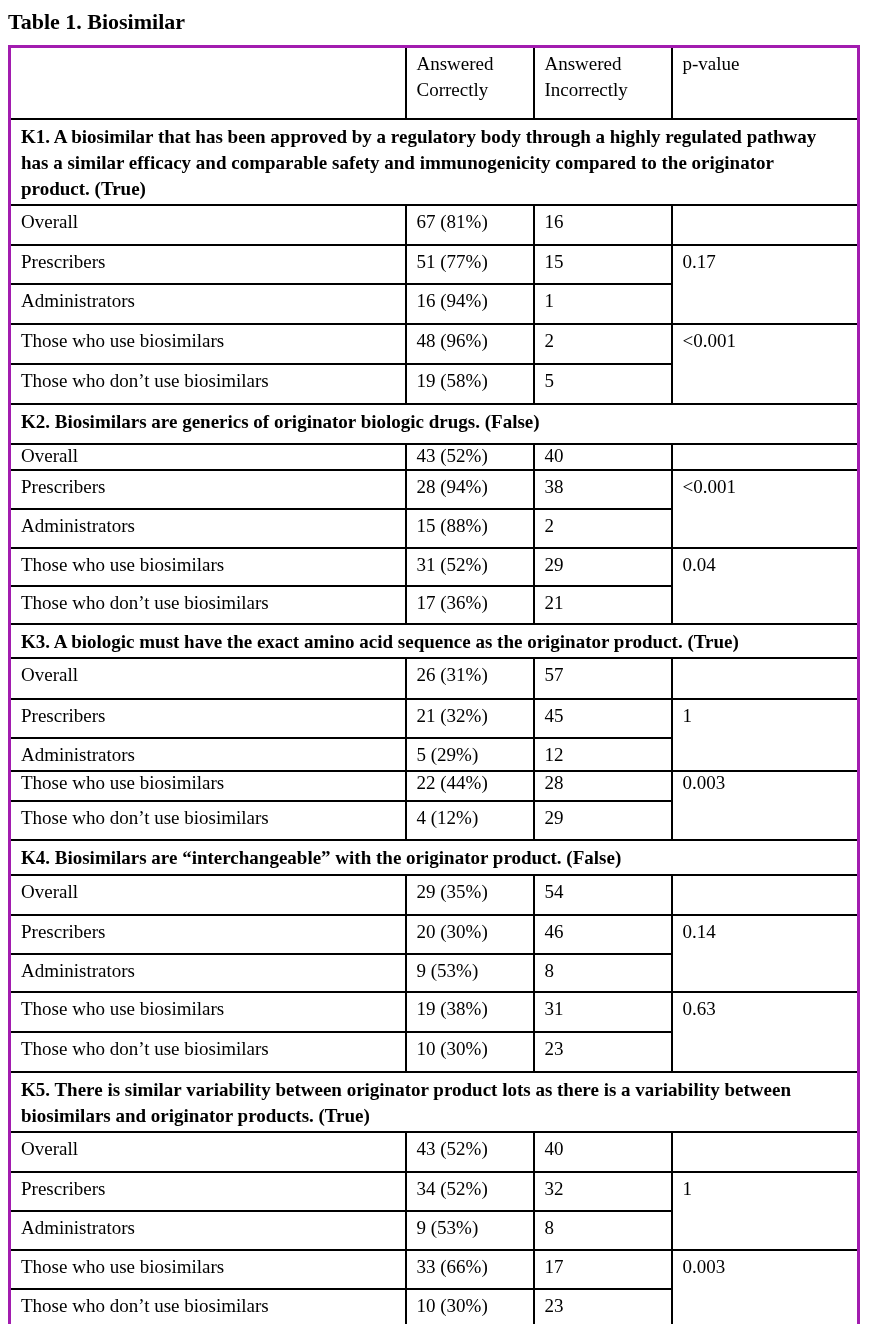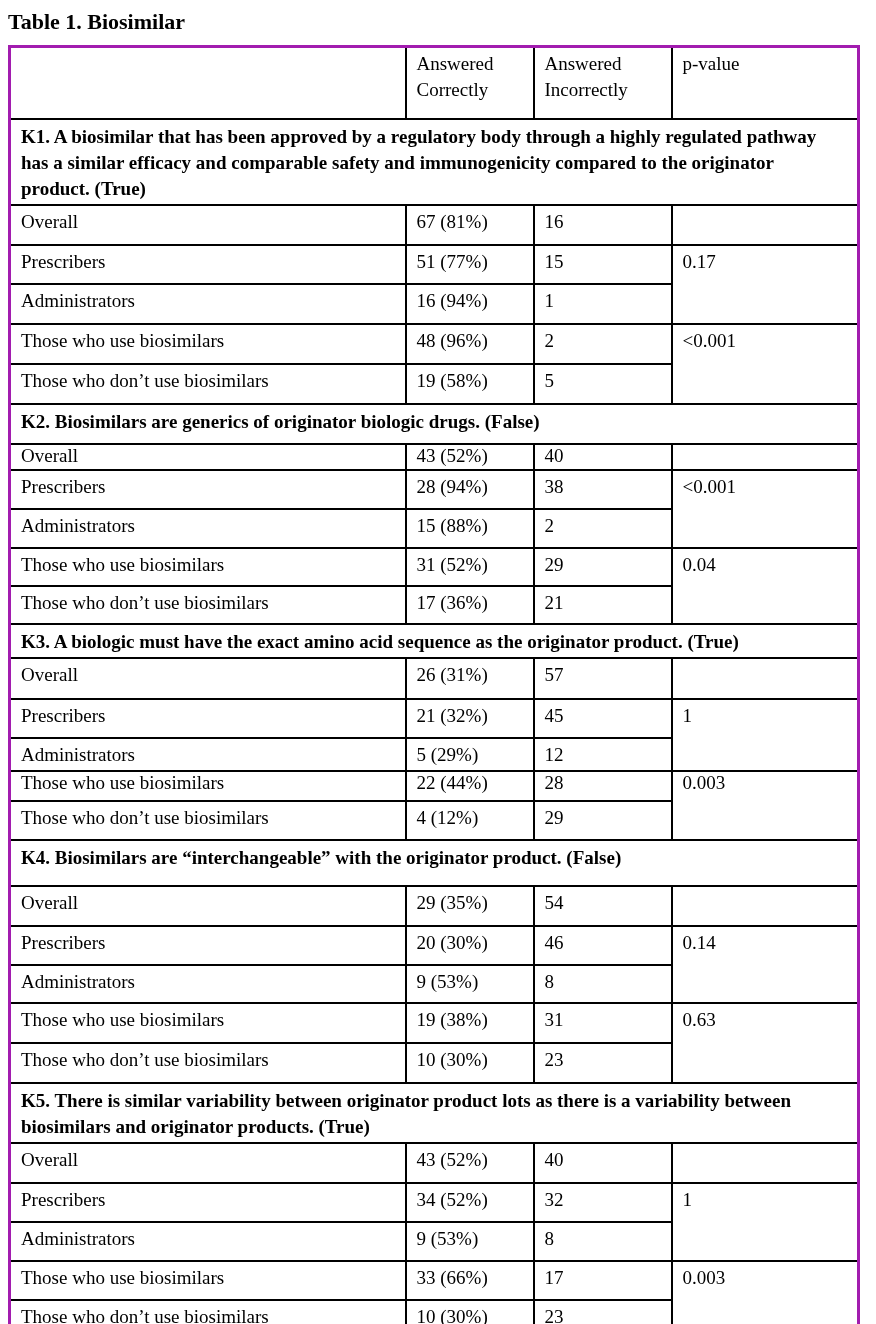--- a/index.html
+++ b/index.html
@@ -172,21 +172,21 @@
       <td class="num">22 (44%)</td>
       <td class="num">28</td>
       <td class="num" rowspan="2">0.003</td>
     </tr>
     <tr style="height:39px">
       <td class="sub">Those who don’t use biosimilars</td>
       <td class="num">4 (12%)</td>
       <td class="num">29</td>
     </tr>
 
-    <tr class="qrow" style="height:46px">
+    <tr class="qrow" style="height:35px">
       <td colspan="4">K4. Biosimilars are “interchangeable” with the originator product. (False)</td>
     </tr>
     <tr style="height:40px">
       <td>Overall</td>
       <td class="num">29 (35%)</td>
       <td class="num">54</td>
       <td class="num"></td>
     </tr>
     <tr style="height:39px">
       <td class="sub">Prescribers</td>

